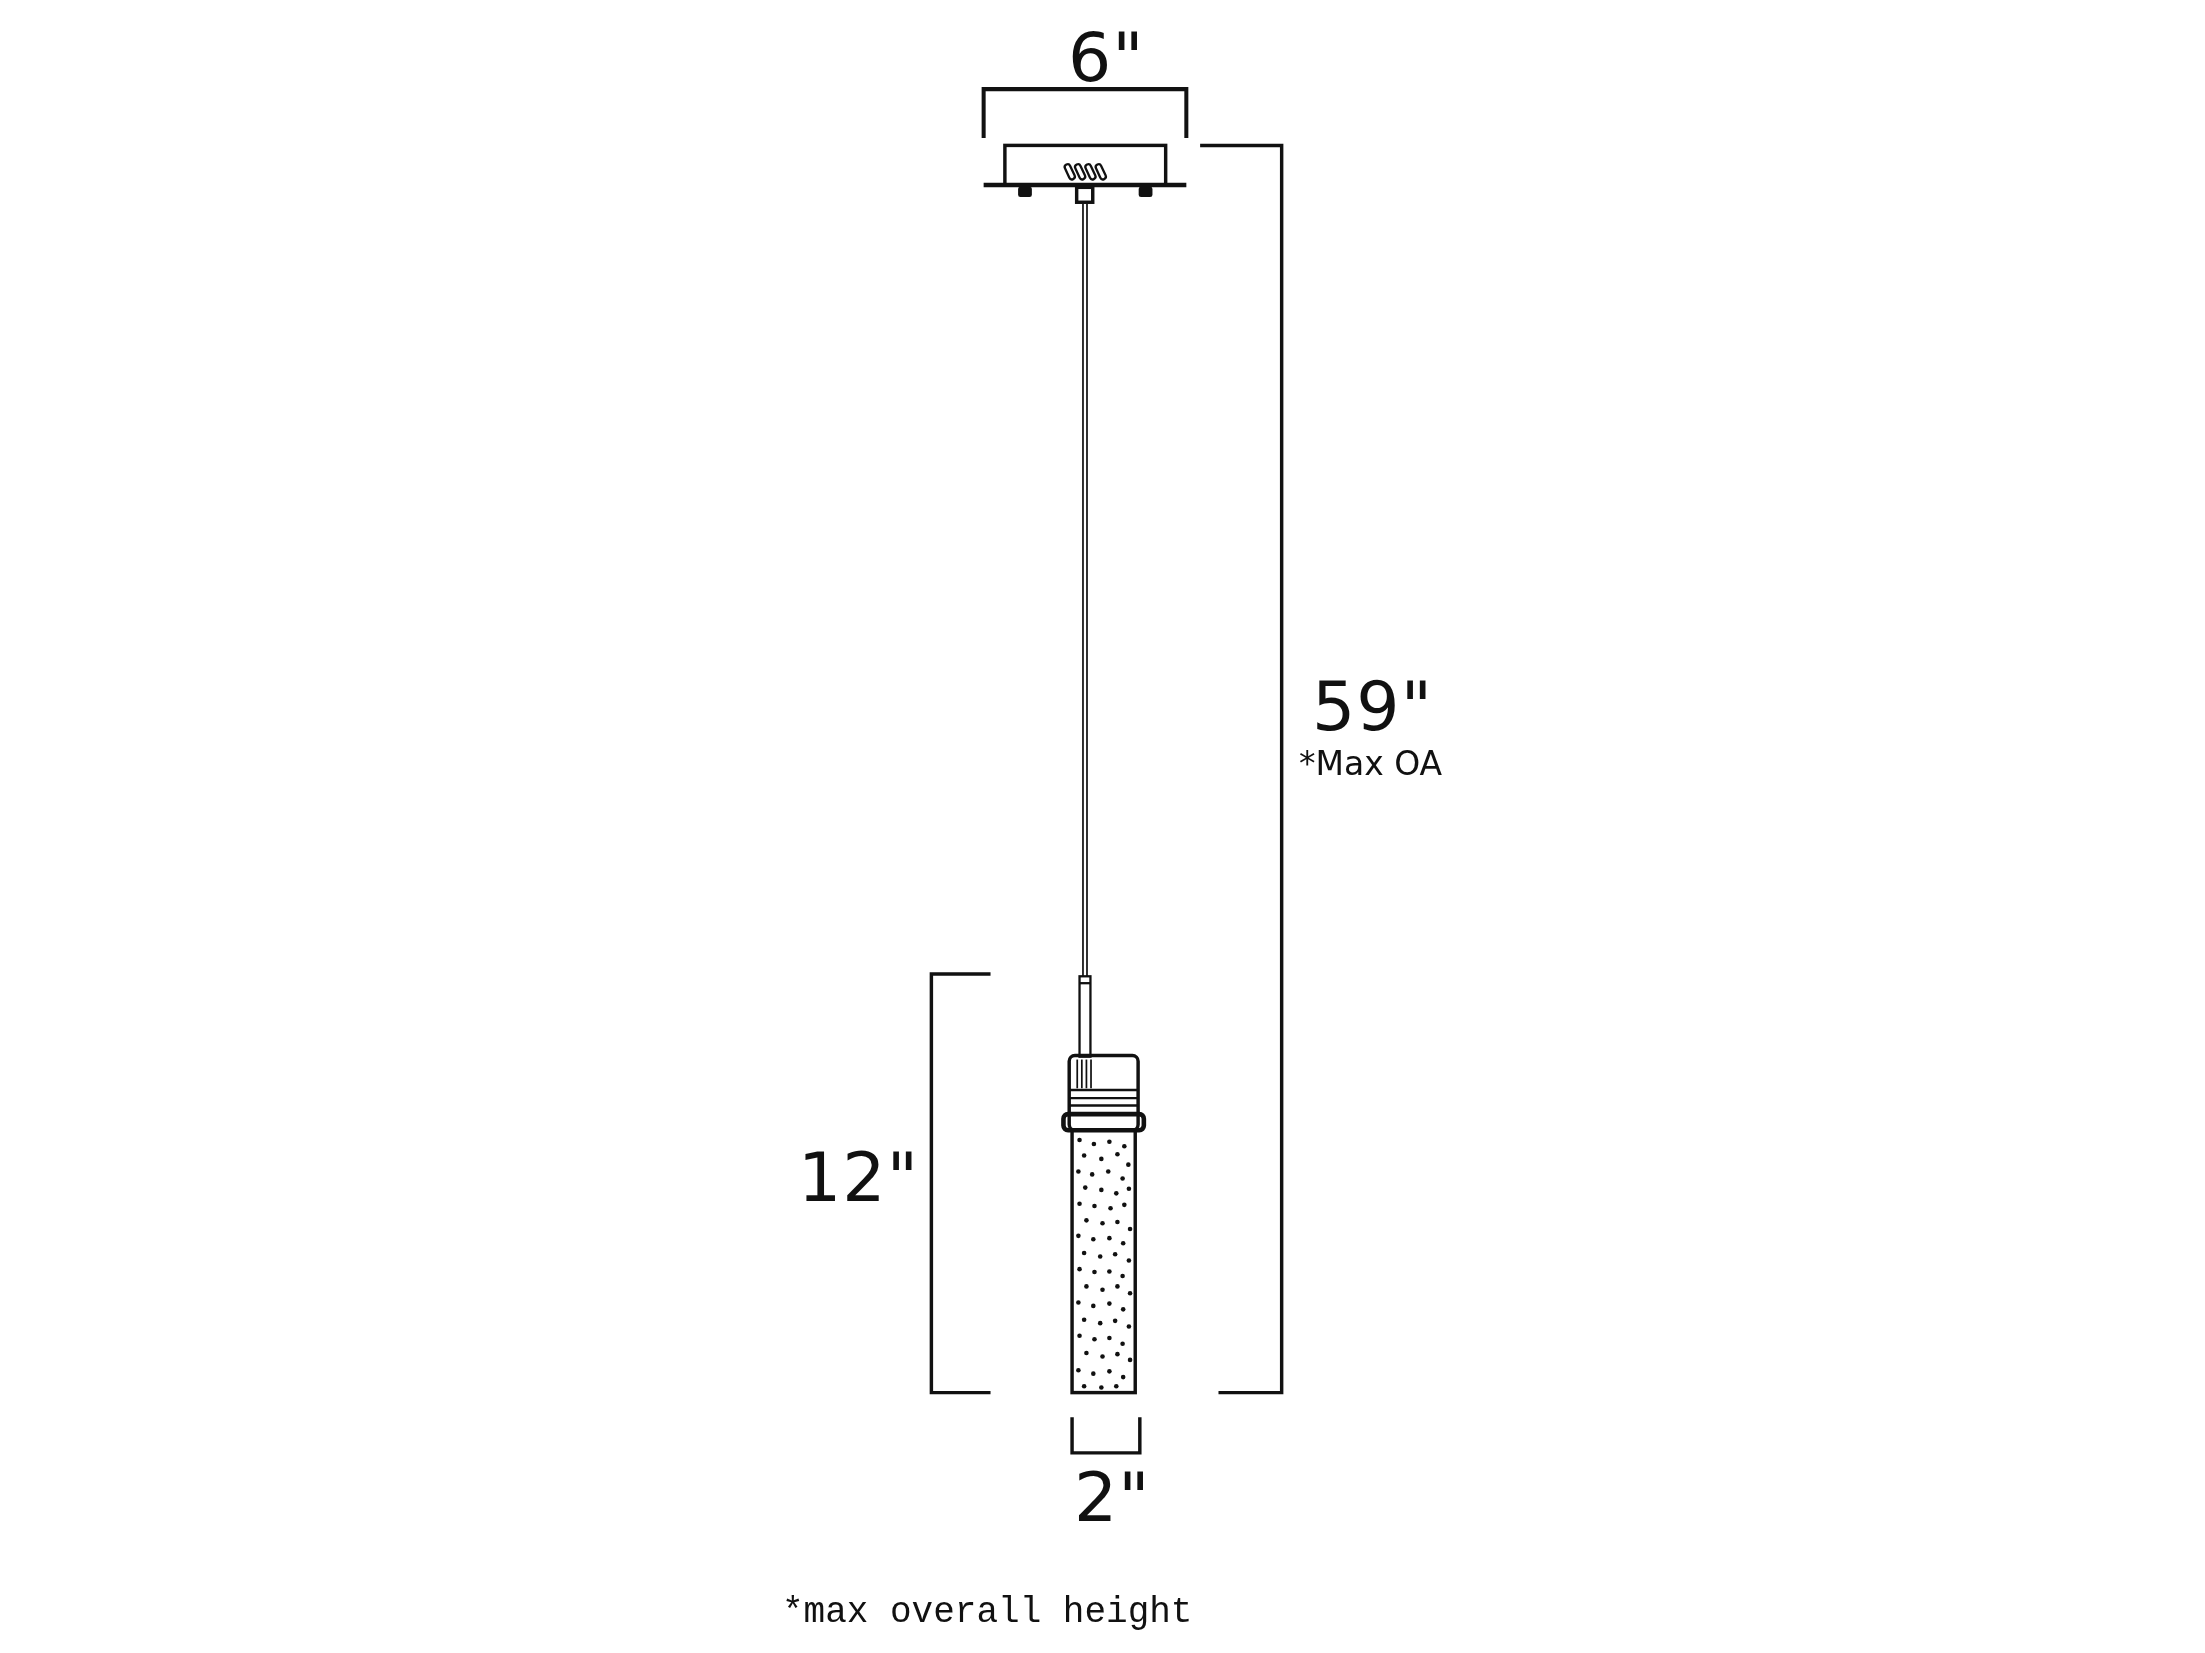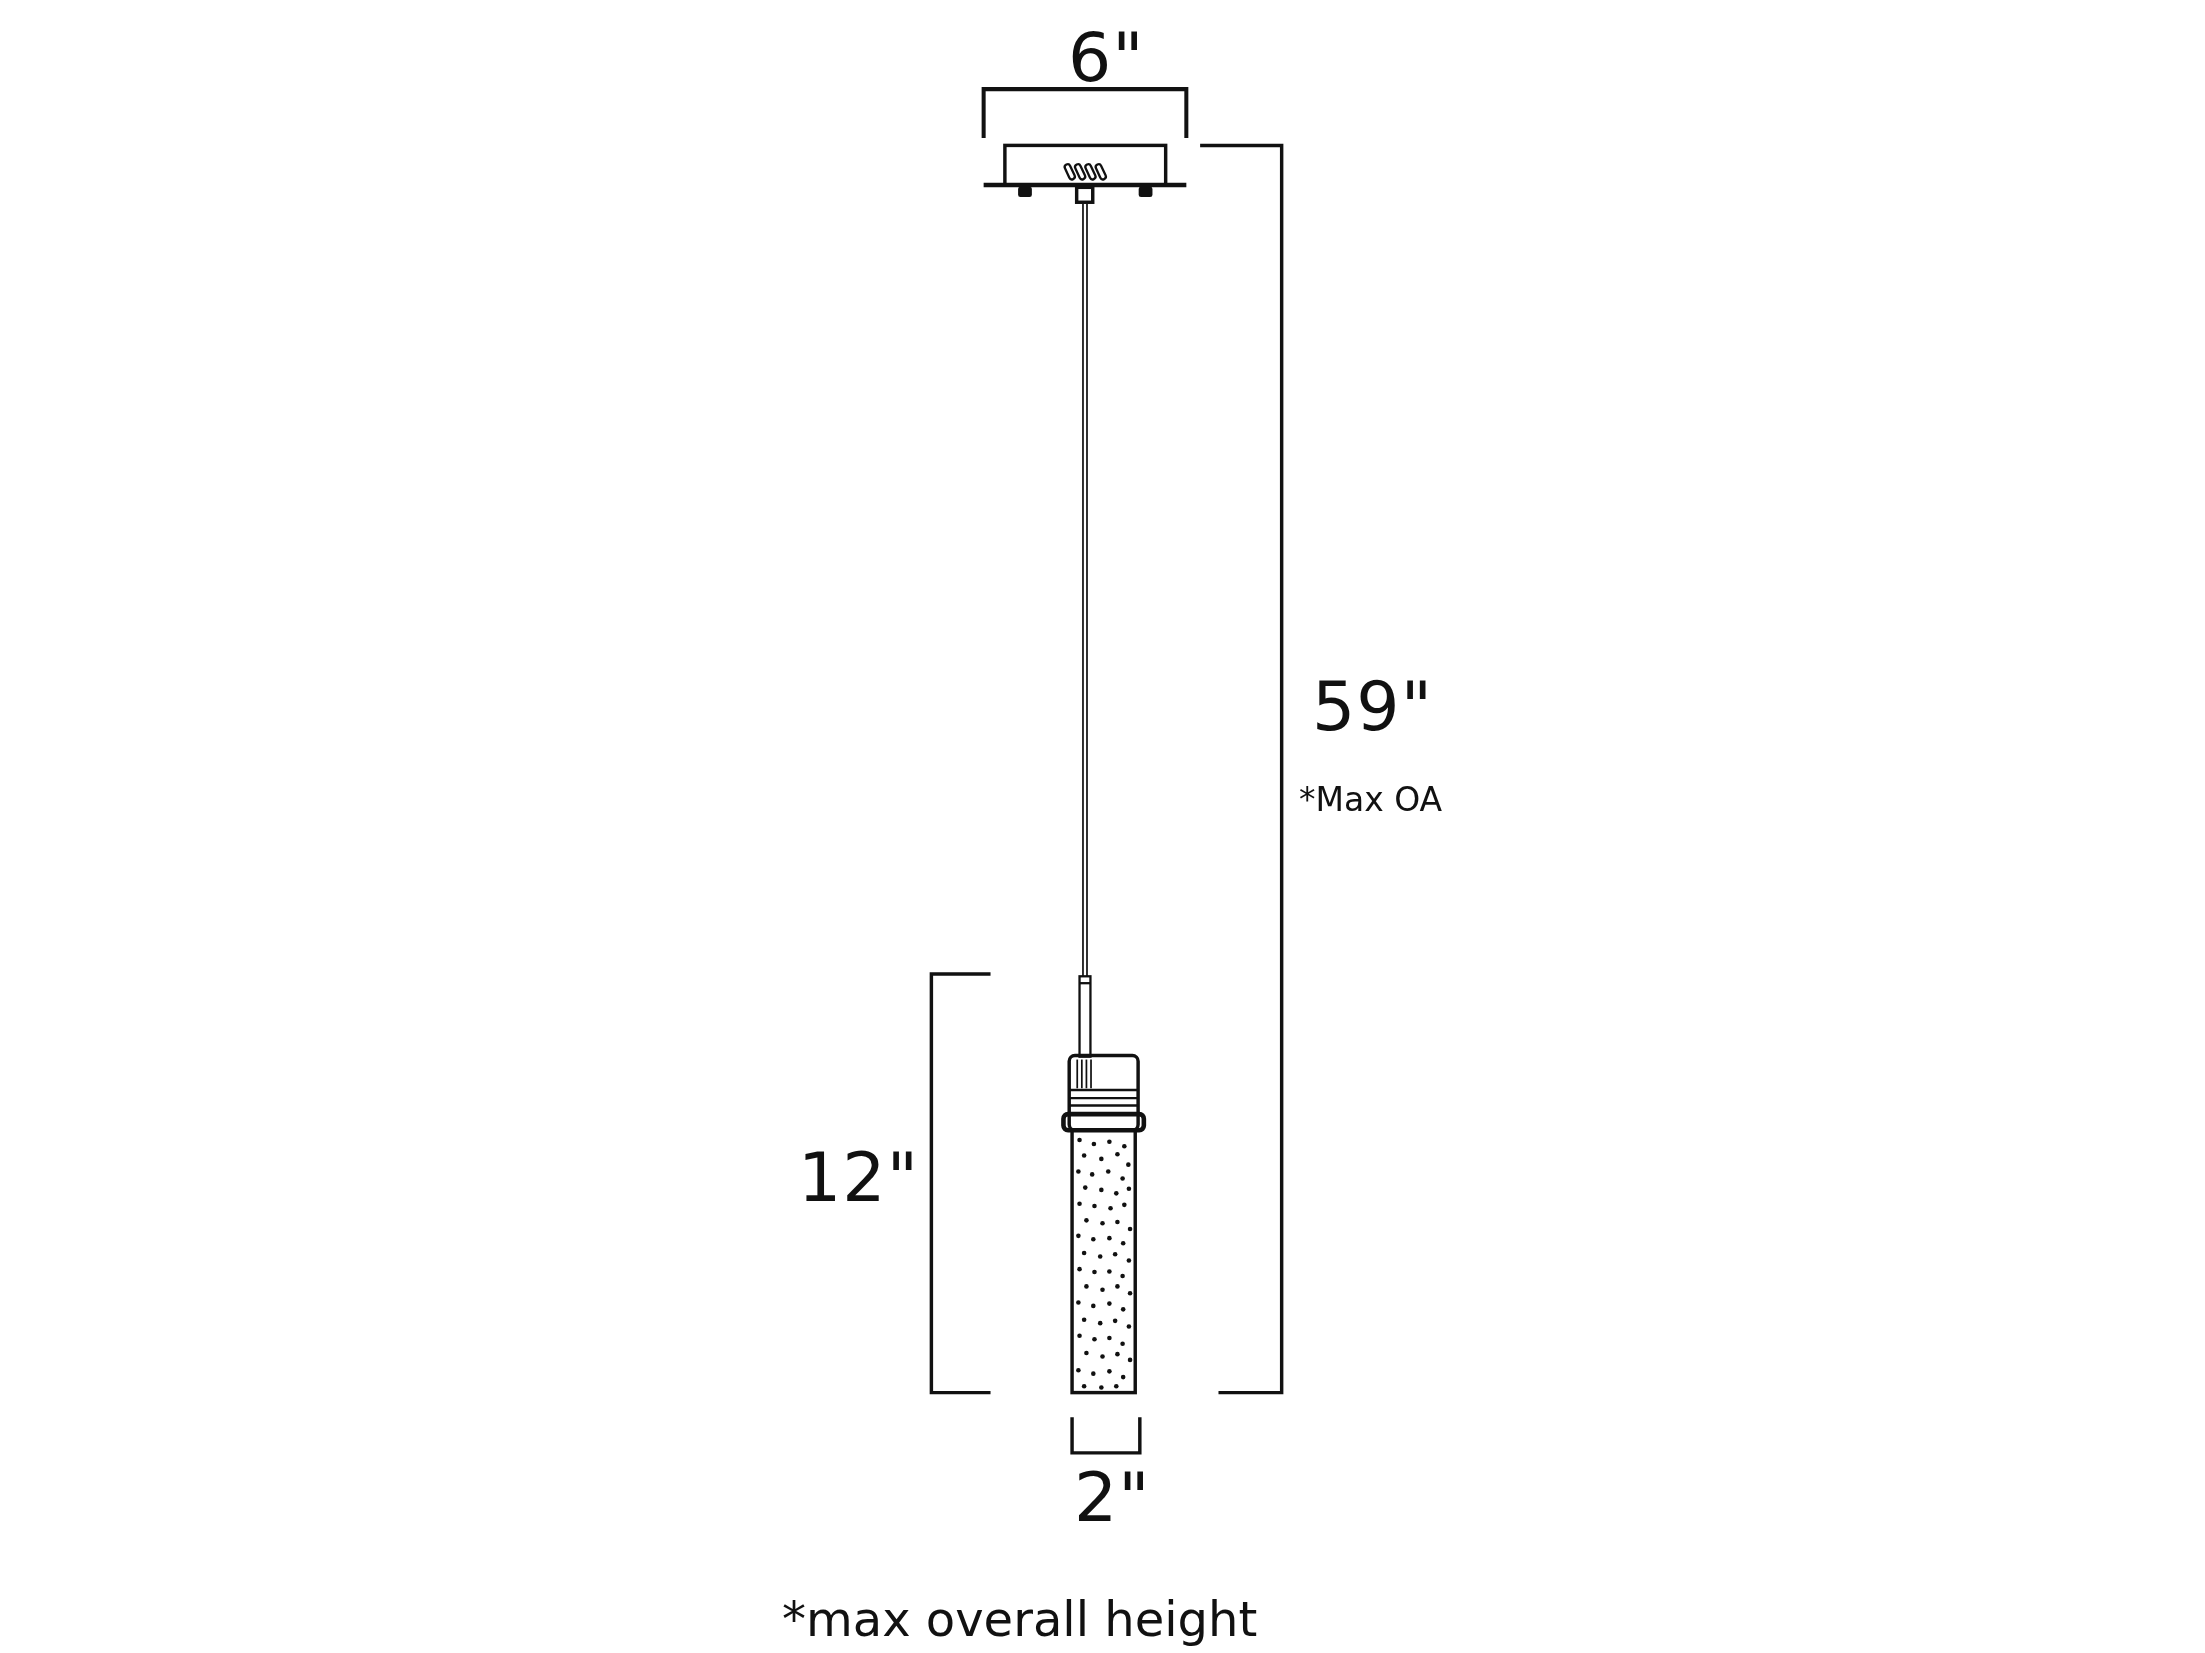--- a/index.html
+++ b/index.html
@@ -2,21 +2,21 @@
 <html style="font-size:9.2px"><head>
 <meta charset="utf-8">
 <style>
   html, body { margin:0; padding:0; background:#ffffff; }
   body { width:2205px; height:1654px; position:relative; overflow:hidden;
          font-family:"DejaVu Sans", "Liberation Sans", sans-serif; color:#111111; }
   svg.drawing { position:absolute; left:0; top:0; width:2205px; height:1654px; }
   .label { position:absolute; white-space:nowrap; line-height:1; color:#111111; }
   .dim-big { font-size:68px; letter-spacing:1.1px; }
   .dim-note { font-size:33px; }
-  .foot { font-size:48px; }
+  .foot { font-size:36px;font-family:Liberation Mono, monospace; }
 </style>
 </head>
 <body>
 
 <svg class="drawing" viewBox="0 0 3840 2880" xmlns="http://www.w3.org/2000/svg">
   <g stroke="#111111" fill="none" stroke-width="7">
 
     <g>
       <polyline points="1713,240 1713,155 2066,155 2066,240"></polyline>
     </g>
@@ -140,20 +140,20 @@
     <circle cx="1888" cy="2414" r="4"></circle>
       <circle cx="1918" cy="2416" r="4"></circle>
       <circle cx="1944" cy="2414" r="4"></circle>
   </g>
 </svg>
 
 <div class="label dim-big" style="left:1068px; top:24px;">6"</div>
 
 <div class="label dim-big" style="left:1312px; top:673px;">59"</div>
 
-<div class="label dim-note" style="left:1299px; top:747px;margin-top:36px;">*Max OA</div>
+<div class="label dim-note" style="left:1299px; top:747px;">*Max OA</div>
 
 <div class="label dim-big" style="left:798px; top:1144px;">12"</div>
 
 <div class="label dim-big" style="left:1074px; top:1464px;">2"</div>
 
 <div class="label foot" style="left:782px; top:1595px;">*max overall height</div>
 
 
 </body></html>

